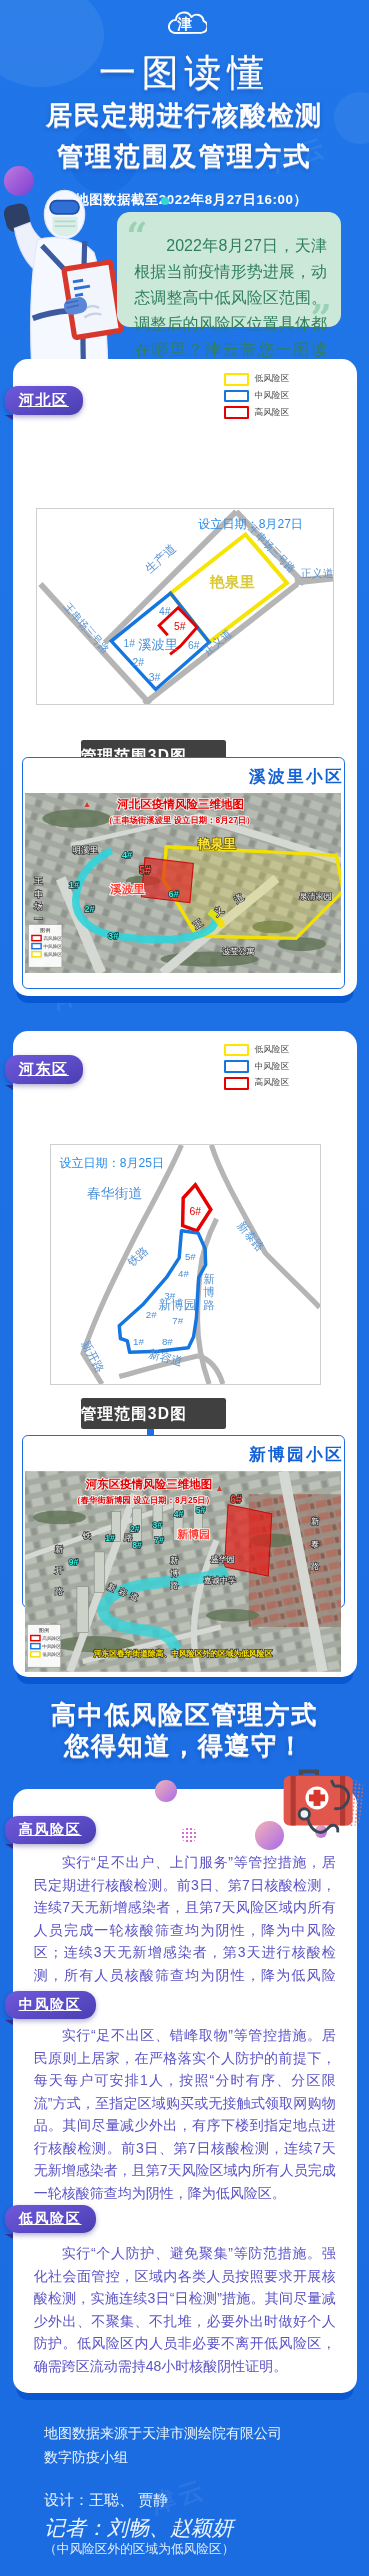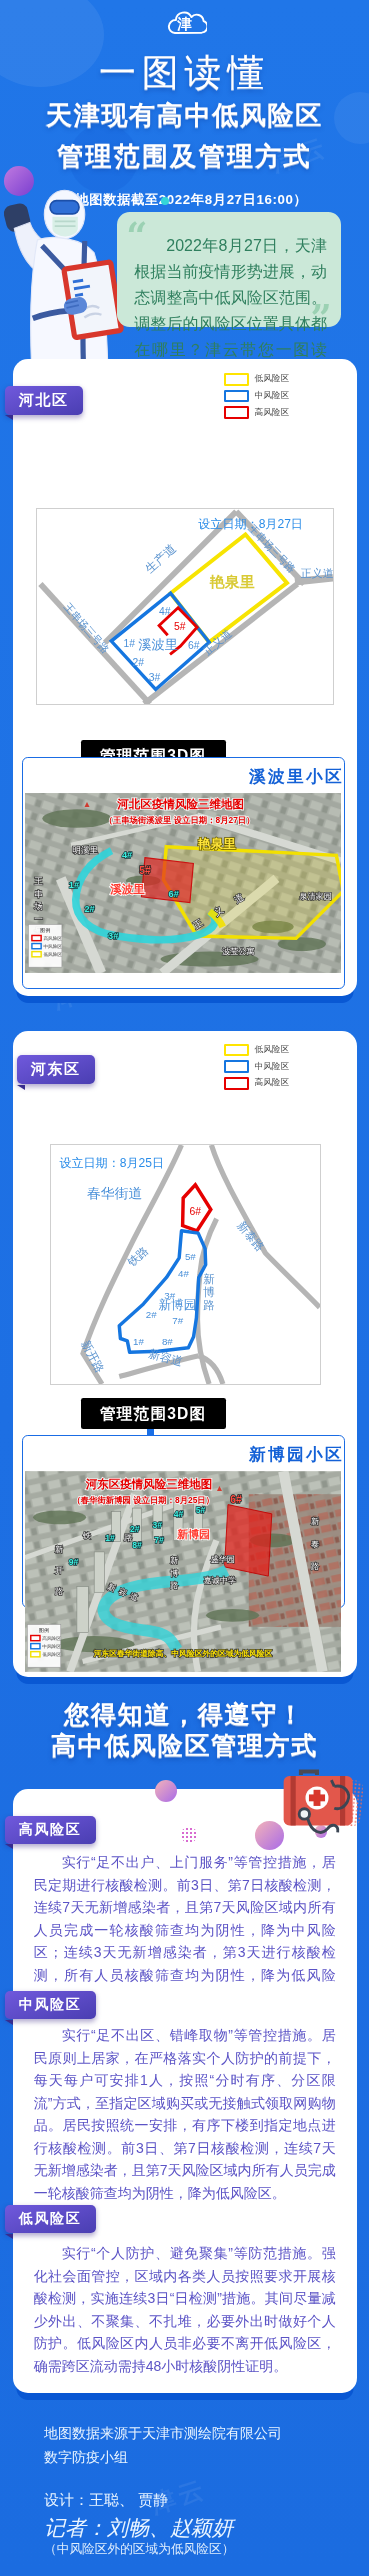--- a/index.html
+++ b/index.html
@@ -36,38 +36,38 @@
   .bubble{position:absolute;left:117px;top:212px;width:224px;height:115px;background:#cbe8d8;
           border-radius:12.7px;box-sizing:border-box;padding:21px 14px 11.5px 17.3px;}
   .bubble .q{position:absolute;font-size:37px;font-weight:bold;color:#9bd1b3;font-family:"DejaVu Serif","Liberation Serif",serif;line-height:1;}
   .q-open{left:9.2px;top:5.8px;}
   .q-close{right:9.2px;bottom:-10.4px;}
   .bubble-text{font-size:16px;line-height:1.62;color:#2f7f5e;text-align:justify;text-indent:2em;}
   
   .card{position:absolute;left:12.7px;width:344px;background:#ffffff;border-radius:15px;
         box-shadow:0 10.4px 0 -3.5px rgba(8,86,210,0.95);}
   .badge{position:absolute;left:-8px;background:linear-gradient(160deg,#7059dc,#4a3eb2);
-         color:#fff;font-weight:bold;border-radius:5px;padding:5.2px 14px;font-size:15px;
-         letter-spacing:1.7px;box-shadow:0 2.3px 5.8px rgba(40,20,120,0.35);}
+         color:#fff;font-weight:bold;border-radius:13px;padding:5.2px 14px;font-size:15px;
+         letter-spacing:1.7px;box-shadow:0 2.3px 5.8px rgba(40,20,120,0.35);text-decoration:underline;}
   .badge::after{content:"";position:absolute;left:0;bottom:-5.2px;width:0;height:0;
          border-right:8px solid #372c8e;border-bottom:5.2px solid transparent;}
   .legend{position:absolute;left:211px;top:14px;width:121px;}
   .legend-row{display:flex;align-items:center;margin-bottom:4px;}
   .swatch{width:25px;height:12.7px;background:#fff;border:2.9px solid #000;border-radius:1.2px;margin-right:5.8px;box-sizing:border-box;}
   .swatch.low{border-color:#ffe400;}
   .swatch.mid{border-color:#1576e0;}
   .swatch.high{border-color:#e60000;}
   .legend-label{font-size:8.7px;color:#4a4a4a;}
   .notice{position:absolute;left:0;width:100%;text-align:center;font-weight:bold;font-size:12.7px;
         line-height:19.6px;color:#ffe23c;white-space:pre-line;letter-spacing:0.6px;
         text-shadow:1.2px 0 0 #243a7e,-1.2px 0 0 #243a7e,0 1.2px 0 #243a7e,0 -1.2px 0 #243a7e,
                     1.2px 1.2px 0 #243a7e,-1.2px -1.2px 0 #243a7e,1.2px -1.2px 0 #243a7e,-1.2px 1.2px 0 #243a7e;}
   .schematic{position:absolute;background:#fff;border:1.2px solid #cfcfcf;}
-  .banner3d{position:absolute;left:68px;width:145px;height:31px;background:#000000;color:#fff;
-        font-size:15.6px;font-weight:bold;text-align:center;line-height:31px;letter-spacing:1.2px;border-radius:2.3px;}
+  .banner3d{position:absolute;left:68px;width:145px;height:31px;background:#404040;color:#fff;
+        font-size:15.6px;font-weight:bold;text-align:left;line-height:31px;letter-spacing:1.2px;border-radius:2.3px;}
   .banner-stem{position:absolute;left:134px;width:7px;height:14px;background:#1a6fe6;}
   .panel{position:absolute;left:9.2px;width:323px;background:#fff;border:1.7px solid #1a6ce4;border-radius:5.8px;box-sizing:border-box;}
   .panel-title{margin-top:7px;text-align:right;font-size:16.7px;font-weight:bold;color:#1461d6;letter-spacing:2.3px;}
   .photo{display:block;margin:4.6px auto 0 auto;}
   
   .rules-title{position:absolute;left:0;top:1699px;width:100%;text-align:center;color:#fff;
         font-size:25px;font-weight:bold;letter-spacing:1.7px;line-height:1.25;
         text-shadow:0 2.9px 4.6px rgba(12,62,160,0.5),0 1.2px 0 #b9d2f4;}
   .rule-text{position:absolute;left:21px;width:302px;font-size:14px;line-height:22.5px;color:#5b53c6;
         text-align:justify;text-indent:2em;}
@@ -97,21 +97,21 @@
   <div class="hdr-blob1"></div>
   <div class="hdr-blob2"></div>
   <div class="hdr-blob3"></div>
 
   <svg class="abs" style="left:162px;top:4.6px;" width="45" height="38" viewBox="0 0 104 82">
     <path d="M30 62 a15 15 0 1 1 2-30 a19 19 0 0 1 36-7 a16 16 0 0 1 28 9 a14 14 0 0 1-4 27 z" fill="none" stroke="#ffffff" stroke-width="4.5" stroke-linejoin="round"></path>
     <text x="52" y="52" text-anchor="middle" font-size="34" font-weight="bold" fill="#ffffff">津</text>
   </svg>
 
   <div class="title1">一图读懂</div>
-  <div class="title2">天津现有高中低风险区</div>
+  <div class="title2">居民定期进行核酸检测</div>
   <div class="title3">管理范围及管理方式</div>
   <div class="subtitle">（地图数据截至2022年8月27日16:00）</div>
   <div class="teal-dot"></div>
 
   <svg class="abs" style="left:-2.9px;top:166px;" width="127" height="202" viewBox="0 0 220 350">
     <defs>
       <linearGradient id="ballGrad" x1="0" y1="0" x2="1" y2="1">
         <stop offset="0" stop-color="#c07ae0"></stop>
           <stop offset="1" stop-color="#7a3fd0"></stop>
       </linearGradient>
@@ -249,21 +249,21 @@
           <rect x="12" y="275" width="16" height="9" fill="#fff" stroke="#f2e000" stroke-width="2.5"></rect>
           <text x="32" y="255" font-size="8" fill="#333">高风险区</text>
           <text x="32" y="269" font-size="8" fill="#333">中风险区</text>
           <text x="32" y="283" font-size="8" fill="#333">低风险区</text>
         </g>
       </svg>
     </div>
   </div>
 
   <div class="card" style="top:1031px;height:646px;">
-    <div class="badge" style="top:24px;margin-left:12px;">河东区</div>
+    <div class="badge" style="top:24px;">河东区</div>
     <div class="legend" style="top:12.7px;">
       <div class="legend-row">
           <span class="swatch low"></span>
         <span class="legend-label">低风险区</span>
         </div>
       <div class="legend-row">
           <span class="swatch mid"></span>
         <span class="legend-label">中风险区</span>
         </div>
       <div class="legend-row">
@@ -379,22 +379,22 @@
           <rect x="10" y="313" width="16" height="9" fill="#fff" stroke="#f2e000" stroke-width="2.5"></rect>
           <text x="30" y="293" font-size="8" fill="#333">高风险区</text>
           <text x="30" y="307" font-size="8" fill="#333">中风险区</text>
           <text x="30" y="321" font-size="8" fill="#333">低风险区</text>
         </g>
       </svg>
     </div>
   </div>
 
   <div class="rules-title">
+    <div>高中低风险区管理方式</div>
     <div>您得知道，得遵守！</div>
-    <div>高中低风险区管理方式</div>
   </div>
 
   <div class="card" style="top:1789px;height:604px;">
 
     <div class="grad-circle" style="left:142px;top:-9.2px;width:22px;height:22px;"></div>
     <div class="dot-circle" style="left:168px;top:38px;width:16px;height:16px;"></div>
     <div class="grad-circle" style="left:242px;top:32px;width:29px;height:29px;"></div>
     <div class="grad-circle" style="left:302px;top:36px;width:12.7px;height:12.7px;"></div>
     <svg class="abs" style="left:235px;top:-26.5px;" width="115" height="87" viewBox="0 0 200 150">
       <defs>
@@ -412,21 +412,21 @@
       <rect x="106" y="54" width="28" height="12" fill="#d8372c"></rect>
       <path d="M150,40 C168,36 180,52 173,66 C168,77 158,81 150,78 M150,40 L145,29" stroke="#3c4654" stroke-width="5" fill="none"></path>
       <circle cx="98" cy="88" r="9" fill="#eef2f6" stroke="#3c4654" stroke-width="5"></circle>
       <path d="M104,96 C110,120 128,126 138,114 C146,103 158,107 156,120" stroke="#3c4654" stroke-width="5" fill="none"></path>
     </svg>
 
     <div class="badge" style="top:26.5px;font-size:14px;">高风险区</div>
     <div class="rule-text" style="top:62px;">实行“足不出户、上门服务”等管控措施，居民定期进行核酸检测。前3日、第7日核酸检测，连续7天无新增感染者，且第7天风险区域内所有人员完成一轮核酸筛查均为阴性，降为中风险区；连续3天无新增感染者，第3天进行核酸检测，所有人员核酸筛查均为阴性，降为低风险区。</div>
 
     <div class="badge" style="top:202px;font-size:14px;">中风险区</div>
-    <div class="rule-text" style="top:235px;">实行“足不出区、错峰取物”等管控措施。居民原则上居家，在严格落实个人防护的前提下，每天每户可安排1人，按照“分时有序、分区限流”方式，至指定区域购买或无接触式领取网购物品。居民按照统一安排，有序下楼到指定地点进行核酸检测。前3日、第7日核酸检测，连续7天无新增感染者，且第7天风险区域内所有人员完成一轮核酸筛查均为阴性，降为低风险区。</div>
+    <div class="rule-text" style="top:235px;">实行“足不出区、错峰取物”等管控措施。居民原则上居家，在严格落实个人防护的前提下，每天每户可安排1人，按照“分时有序、分区限流”方式，至指定区域购买或无接触式领取网购物品。其间尽量减少外出，有序下楼到指定地点进行核酸检测。前3日、第7日核酸检测，连续7天无新增感染者，且第7天风险区域内所有人员完成一轮核酸筛查均为阴性，降为低风险区。</div>
 
     <div class="badge" style="top:416px;font-size:14px;">低风险区</div>
     <div class="rule-text" style="top:453px;">实行“个人防护、避免聚集”等防范措施。强化社会面管控，区域内各类人员按照要求开展核酸检测，实施连续3日“日检测”措施。其间尽量减少外出、不聚集、不扎堆，必要外出时做好个人防护。低风险区内人员非必要不离开低风险区，确需跨区流动需持48小时核酸阴性证明。</div>
   </div>
 
   <div class="footer-line" style="top:2425px;font-size:14px;">地图数据来源于天津市测绘院有限公司</div>
   <div class="footer-line" style="top:2449px;font-size:14px;">数字防疫小组</div>
   <div class="footer-line" style="top:2491px;font-size:15px;">设计：王聪、 贾静</div>
   <div class="footer-line" style="top:2514px;font-size:21px;font-style:italic;">记者：刘畅、赵颖妍</div>
   <div class="footer-line" style="top:2541px;font-size:12.7px;opacity:0.95;">（中风险区外的区域为低风险区）</div>

